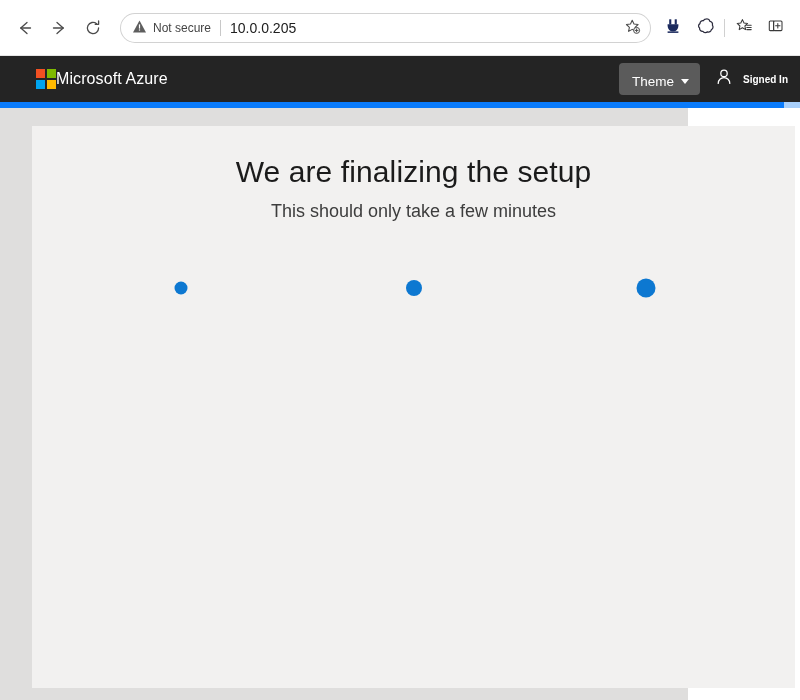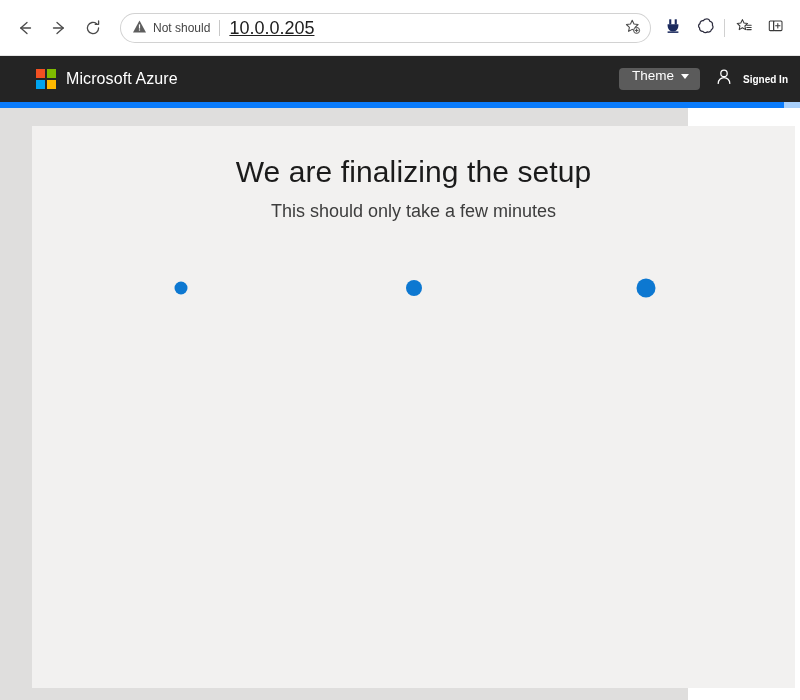--- a/index.html
+++ b/index.html
@@ -63,26 +63,25 @@
     white-space: nowrap;
   }
   .omnibox-divider {
     width: 1px;
     height: 16px;
     background: #c8c8c8;
     margin: 0 9px;
     flex: 0 0 auto;
   }
   .omnibox-url {
-    font-size: 18px;
+    font-size: 14px;
     color: #202020;
     flex: 1 1 auto;
     white-space: nowrap;
     overflow: hidden;
-    text-decoration: underline;
   }
   .omnibox-fav {
     width: 26px;
     height: 26px;
     display: flex;
     align-items: center;
     justify-content: center;
     border-radius: 4px;
     flex: 0 0 auto;
     cursor: pointer;
@@ -123,21 +122,20 @@
     background: #242424;
     display: flex;
     align-items: center;
     box-sizing: border-box;
     padding: 0 12px 0 36px;
     position: relative;
   }
   .brand {
     display: flex;
     align-items: center;
-    gap: 10px;
   }
   .ms-logo {
     width: 20px;
     height: 20px;
     display: grid;
     grid-template-columns: 9px 9px;
     grid-template-rows: 9px 9px;
     gap: 2px;
   }
   .ms-logo i { display: block; }
@@ -152,21 +150,21 @@
     align-items: center;
     gap: 14px;
   }
   .theme-button {
     background: #5b5b5b;
     color: #ffffff;
     border: none;
     border-radius: 4px;
     font-size: 13.5px;
     font-family: "Liberation Sans", sans-serif;
-    padding: 1px 11px 7px 13px;
+    padding: 12px 11px 7px 13px;
     display: flex;
     align-items: center;
     gap: 7px;
     cursor: pointer;
     line-height: 1;
   }
   .caret-down {
     width: 0; height: 0;
     border-left: 4px solid transparent;
     border-right: 4px solid transparent;
@@ -277,21 +275,21 @@
 
   <div class="omnibox">
     <div class="omnibox-security">
       <span>
         <svg width="15" height="15" viewBox="0 0 15 15">
           <path d="M7.5 1.6 L14 13.4 H1 Z" fill="#5e5e5e"></path>
           <rect x="6.9" y="5.4" width="1.2" height="4.2" fill="#ffffff"></rect>
           <rect x="6.9" y="10.4" width="1.2" height="1.2" fill="#ffffff"></rect>
         </svg>
       </span>
-      <span class="omnibox-security-text">Not should</span>
+      <span class="omnibox-security-text">Not secure</span>
     </div>
     <div class="omnibox-divider"></div>
     <div class="omnibox-url" title="Search or enter web address">10.0.0.205</div>
     <div class="omnibox-fav">
       <span>
         <svg width="17" height="17" viewBox="0 0 17 17" fill="none">
           <path d="M8.2 2.2 L10 6 L14.1 6.5 L11.1 9.3 L11.9 13.4 L8.2 11.4 L4.6 13.4 L5.4 9.3 L2.4 6.5 L6.5 6 Z" stroke="#4a4a4a" stroke-width="1.05" fill="none" stroke-linejoin="round"></path>
           <circle cx="12.6" cy="12.4" r="3" fill="#ffffff" stroke="#4a4a4a" stroke-width="1"></circle>
           <path d="M12.6 10.9 V13.9 M11.1 12.4 H14.1" stroke="#4a4a4a" stroke-width="1" stroke-linecap="round"></path>
         </svg>

